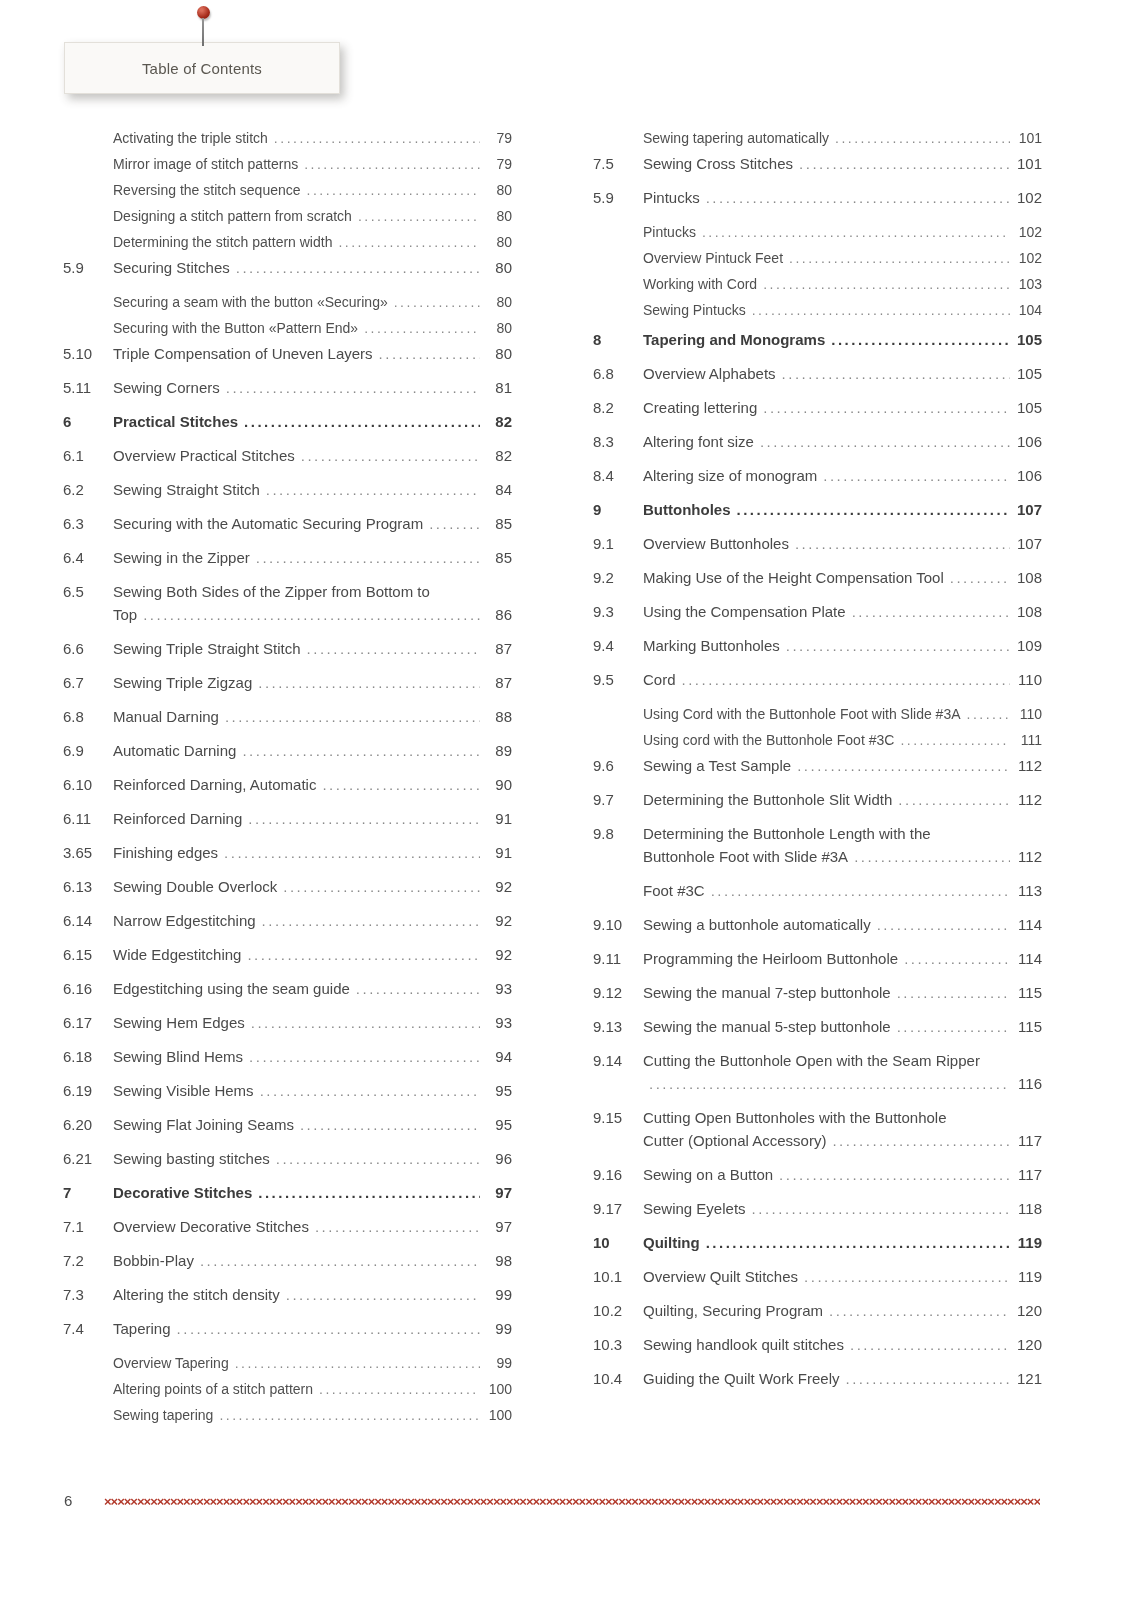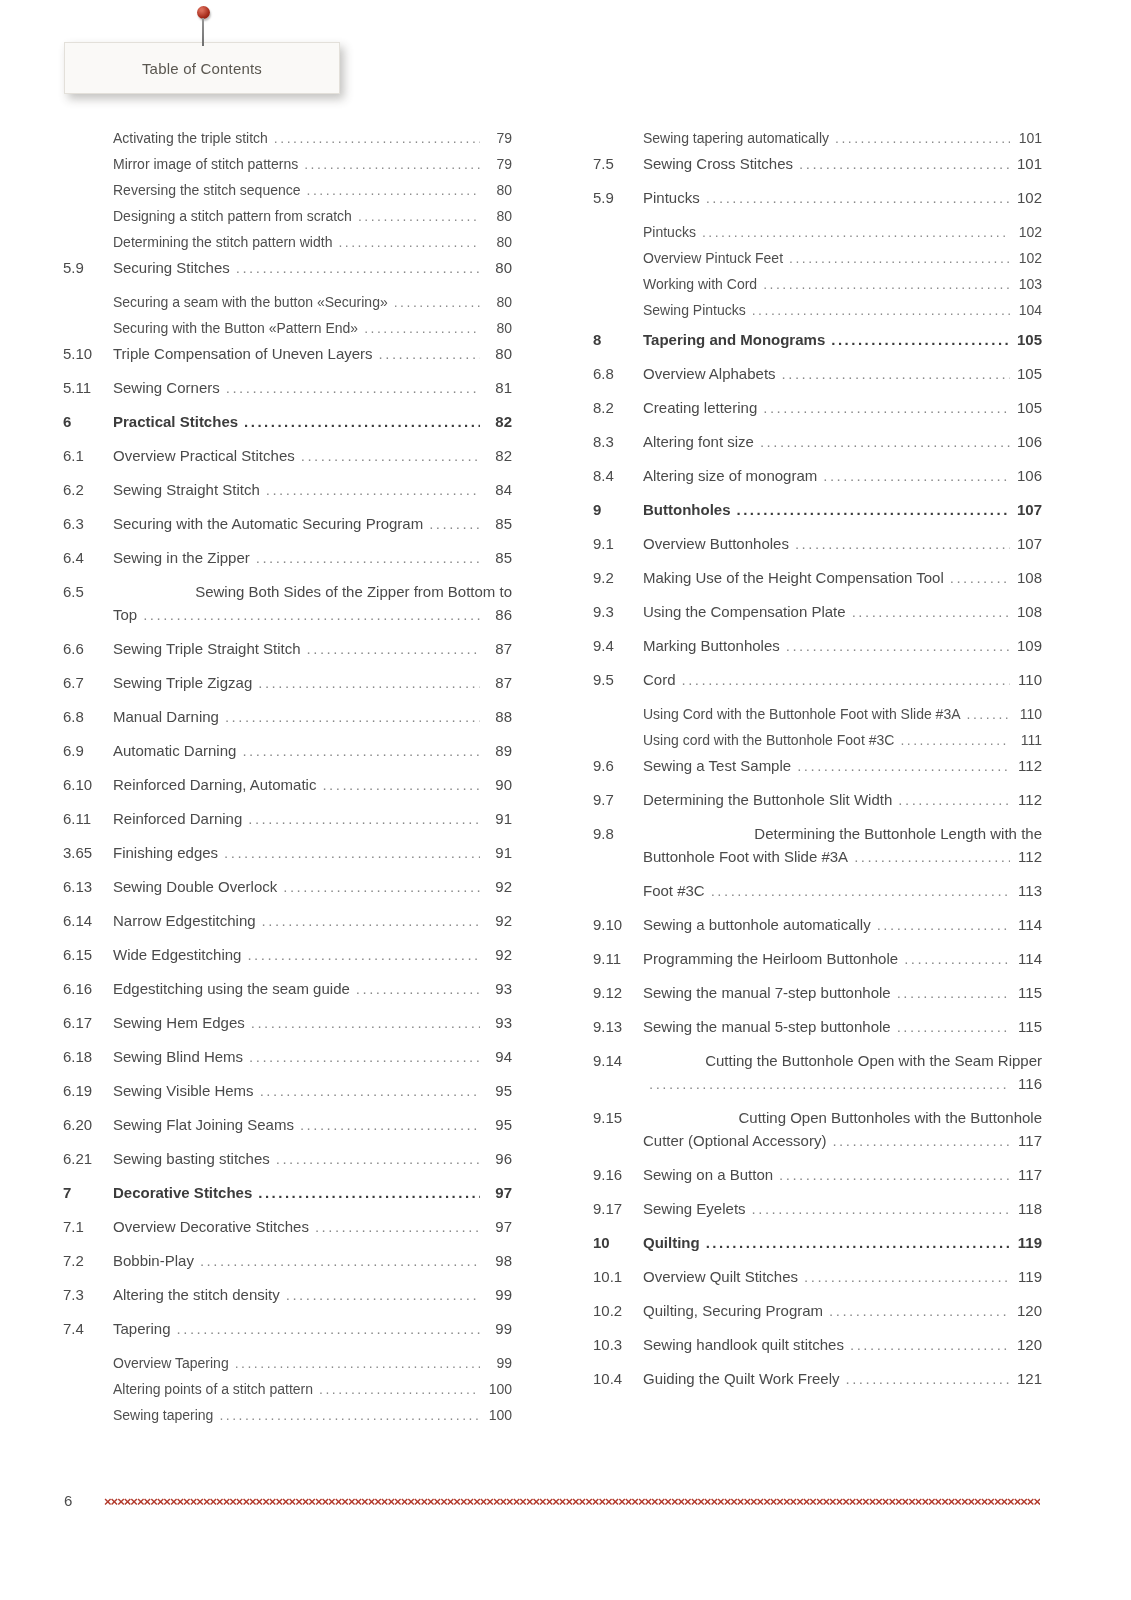--- a/index.html
+++ b/index.html
@@ -54,21 +54,21 @@
   .row {
     display: flex;
     align-items: baseline;
     color: #4a4a4a;
     font-size: 15px;
     line-height: 20px;
     margin-bottom: 14px;
   }
   .row.sub { font-size: 14px; margin-bottom: 6px; color: #4f4f4f; }
   .row.chapter { font-weight: bold; color: #3c3c3c; margin-top: 10px; }
-  .row.first-line { margin-bottom: 3px; justify-content: space-between; }
+  .row.first-line { margin-bottom: 3px; }
 
   .num { flex: 0 0 50px; }
   .label { flex: 0 1 auto; }
   .dots {
     flex: 1 1 0;
     min-width: 10px;
     overflow: hidden;
     white-space: nowrap;
     letter-spacing: 2.5px;
     margin: 0 2px 0 6px;

